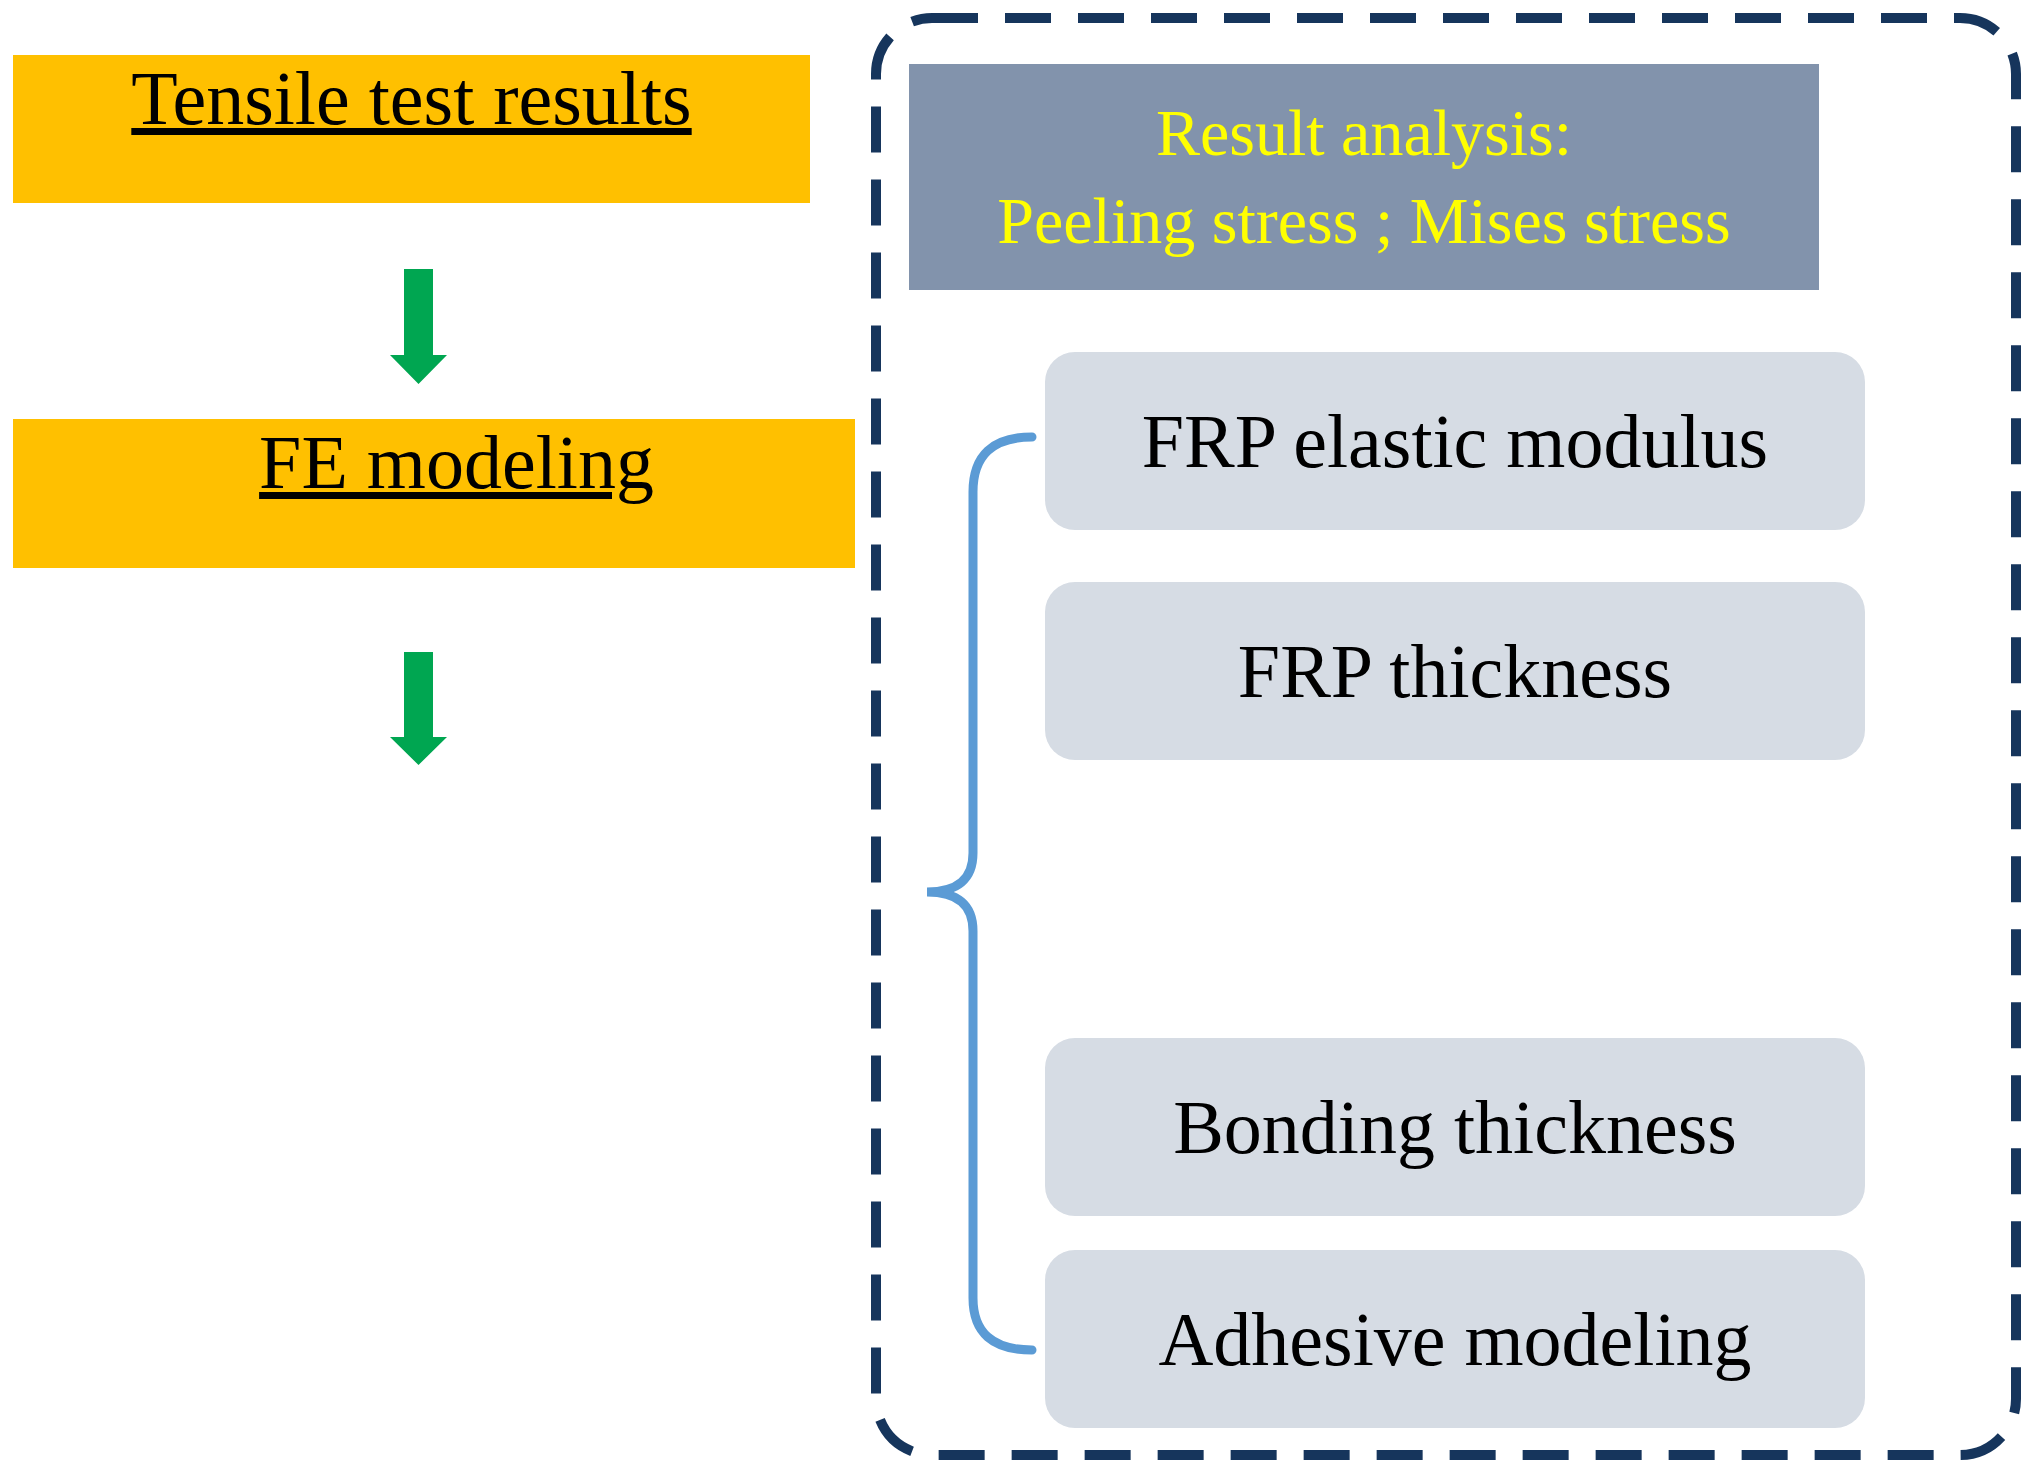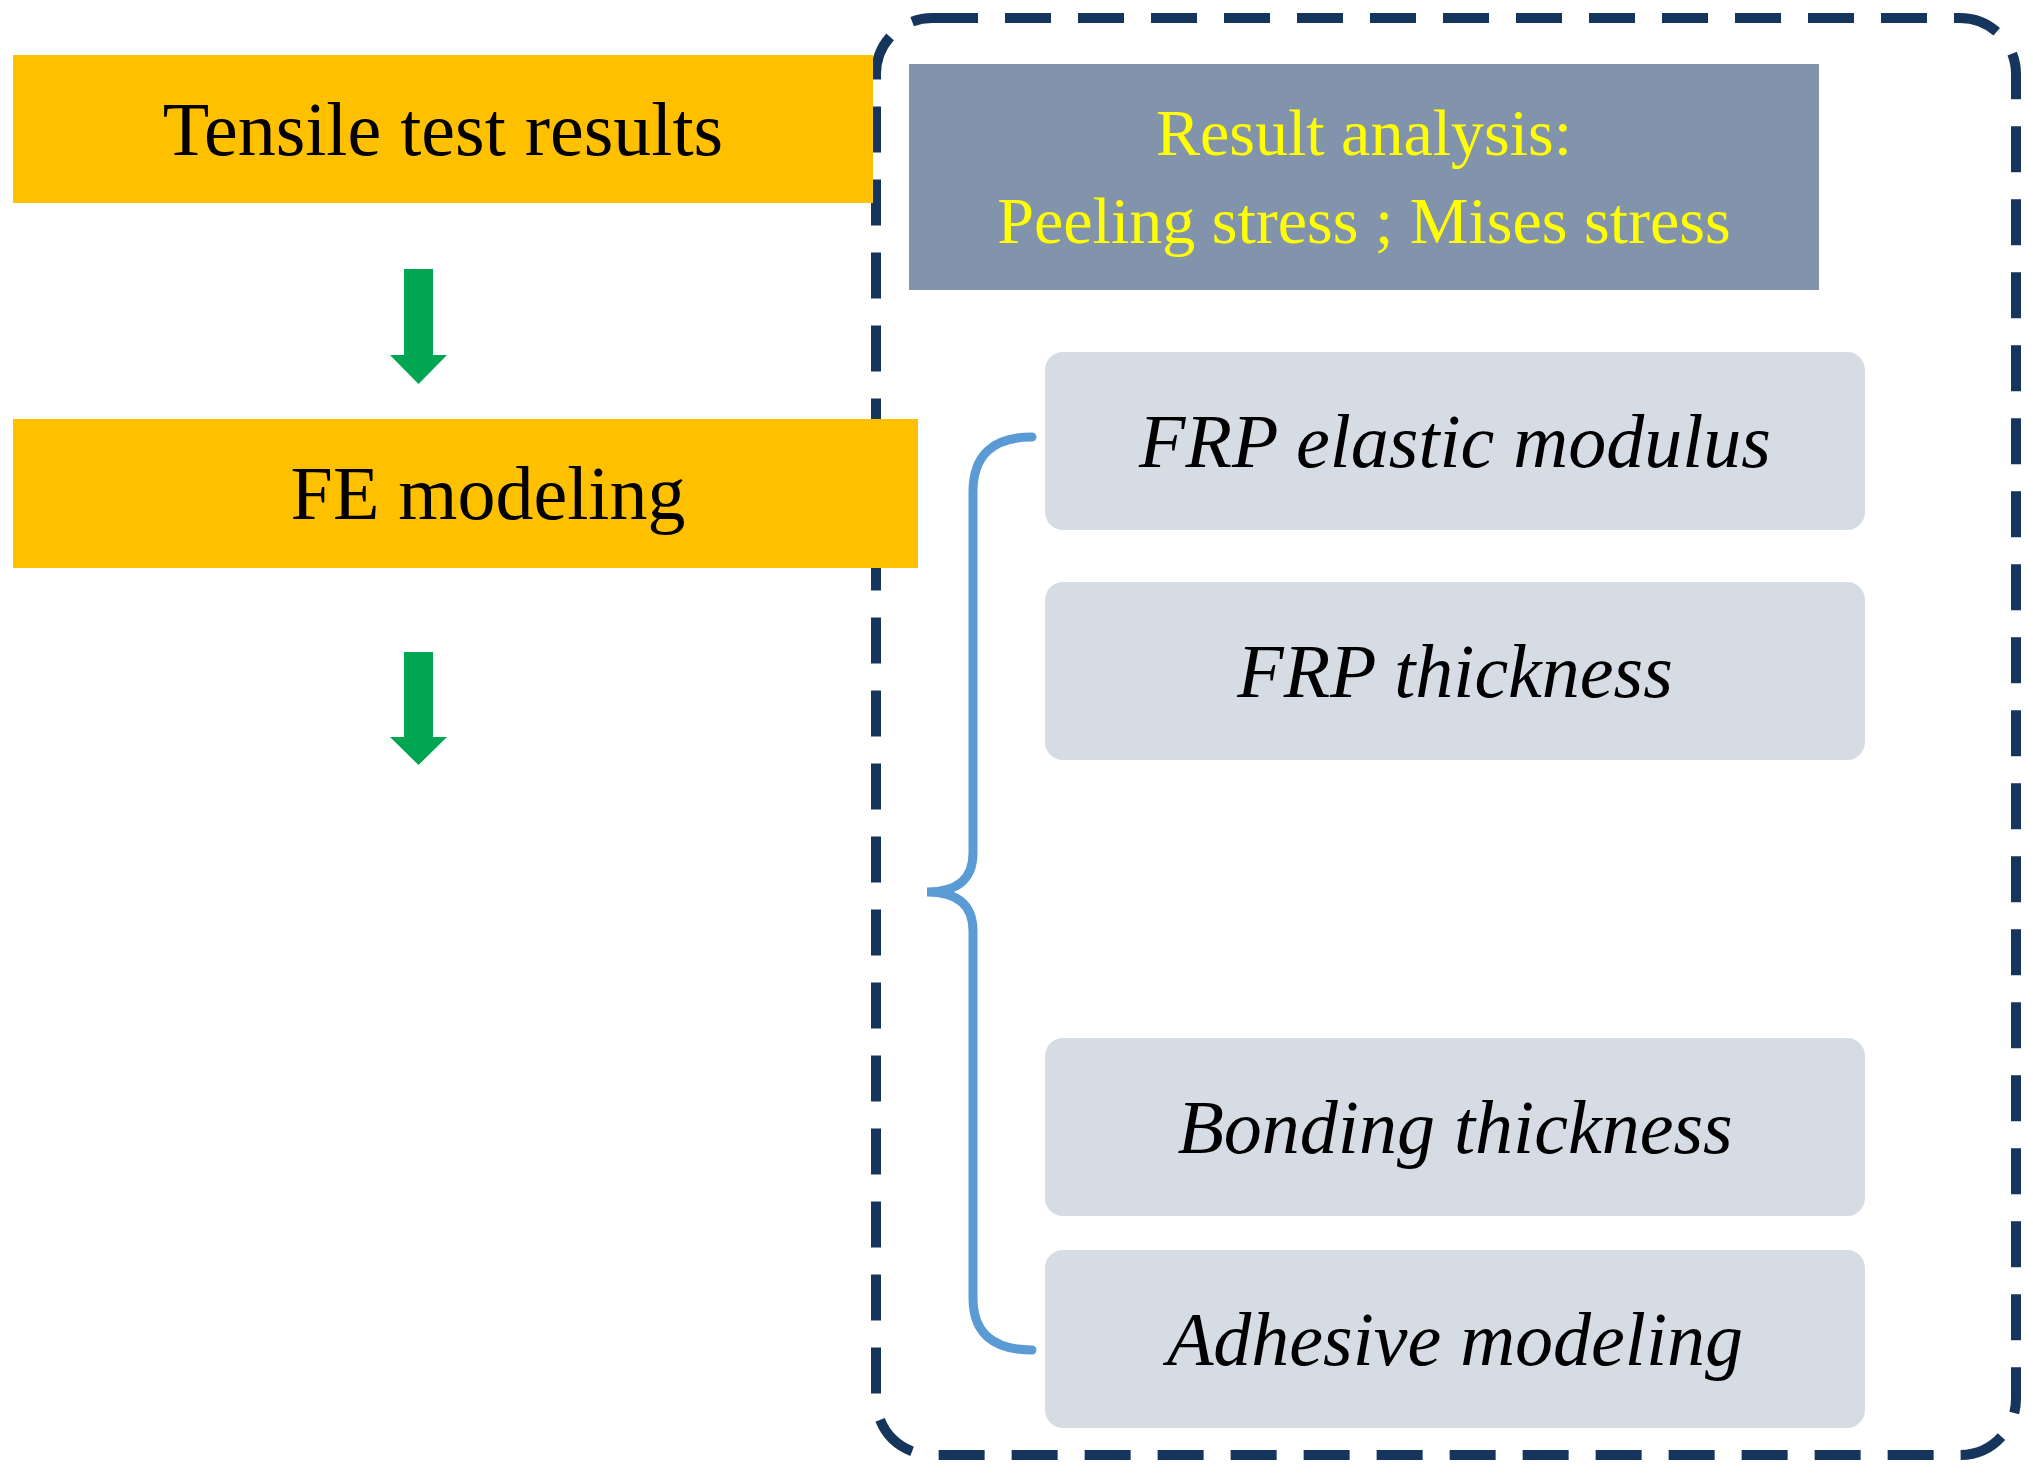--- a/index.html
+++ b/index.html
@@ -8,38 +8,38 @@
     width:2033px;height:1484px;
     background:#ffffff;
     font-family:"Liberation Serif","DejaVu Serif",serif;
     overflow:hidden;
   }
   .svg-layer{position:absolute;left:0;top:0;width:2033px;height:1484px;}
   .dashed-rect{fill:none;stroke:var(--dashed-border,#16355C);stroke-width:10;stroke-dasharray:46 27;}
   .arrow{fill:var(--arrow-green,#00A651);stroke:none;}
   .brace{fill:none;stroke:var(--brace-blue,#5B9BD5);stroke-width:9;stroke-linecap:round;}
   .step-box{
-    position:absolute;left:13px;width:860px;
+    position:absolute;left:13px;width:797px;
     background:var(--step-fill,#FFC000);
-    display:flex;align-items:center;justify-content:center;
-    font-size:76px;color:#000;white-space:nowrap;
+    display:flex;justify-content:center;
+    font-size:76px;color:#000;white-space:nowrap;text-decoration:underline;
   }
   .header-box{
     position:absolute;left:909px;top:64px;width:910px;height:226px;
     background:var(--header-fill,#8293AC);
     display:flex;flex-direction:column;align-items:center;justify-content:center;
     color:var(--header-text,#FFFF00);
     font-size:66px;line-height:88px;white-space:nowrap;
   }
   .param-box{
     position:absolute;left:1045px;width:820px;height:178px;
     background:var(--parameter-fill,#D6DCE4);
-    border-radius:18px;
+    border-radius:30px;
     display:flex;align-items:center;justify-content:center;
-    font-size:76px;color:#000;white-space:nowrap;font-style:italic;
+    font-size:76px;color:#000;white-space:nowrap;
   }
 </style>
 </head>
 <body>
 
 <div class="canvas">
 
   <svg class="svg-layer" viewBox="0 0 2033 1484">
 
     <rect class="dashed-rect" x="876" y="18" width="1140" height="1437" rx="56" ry="56"></rect>

